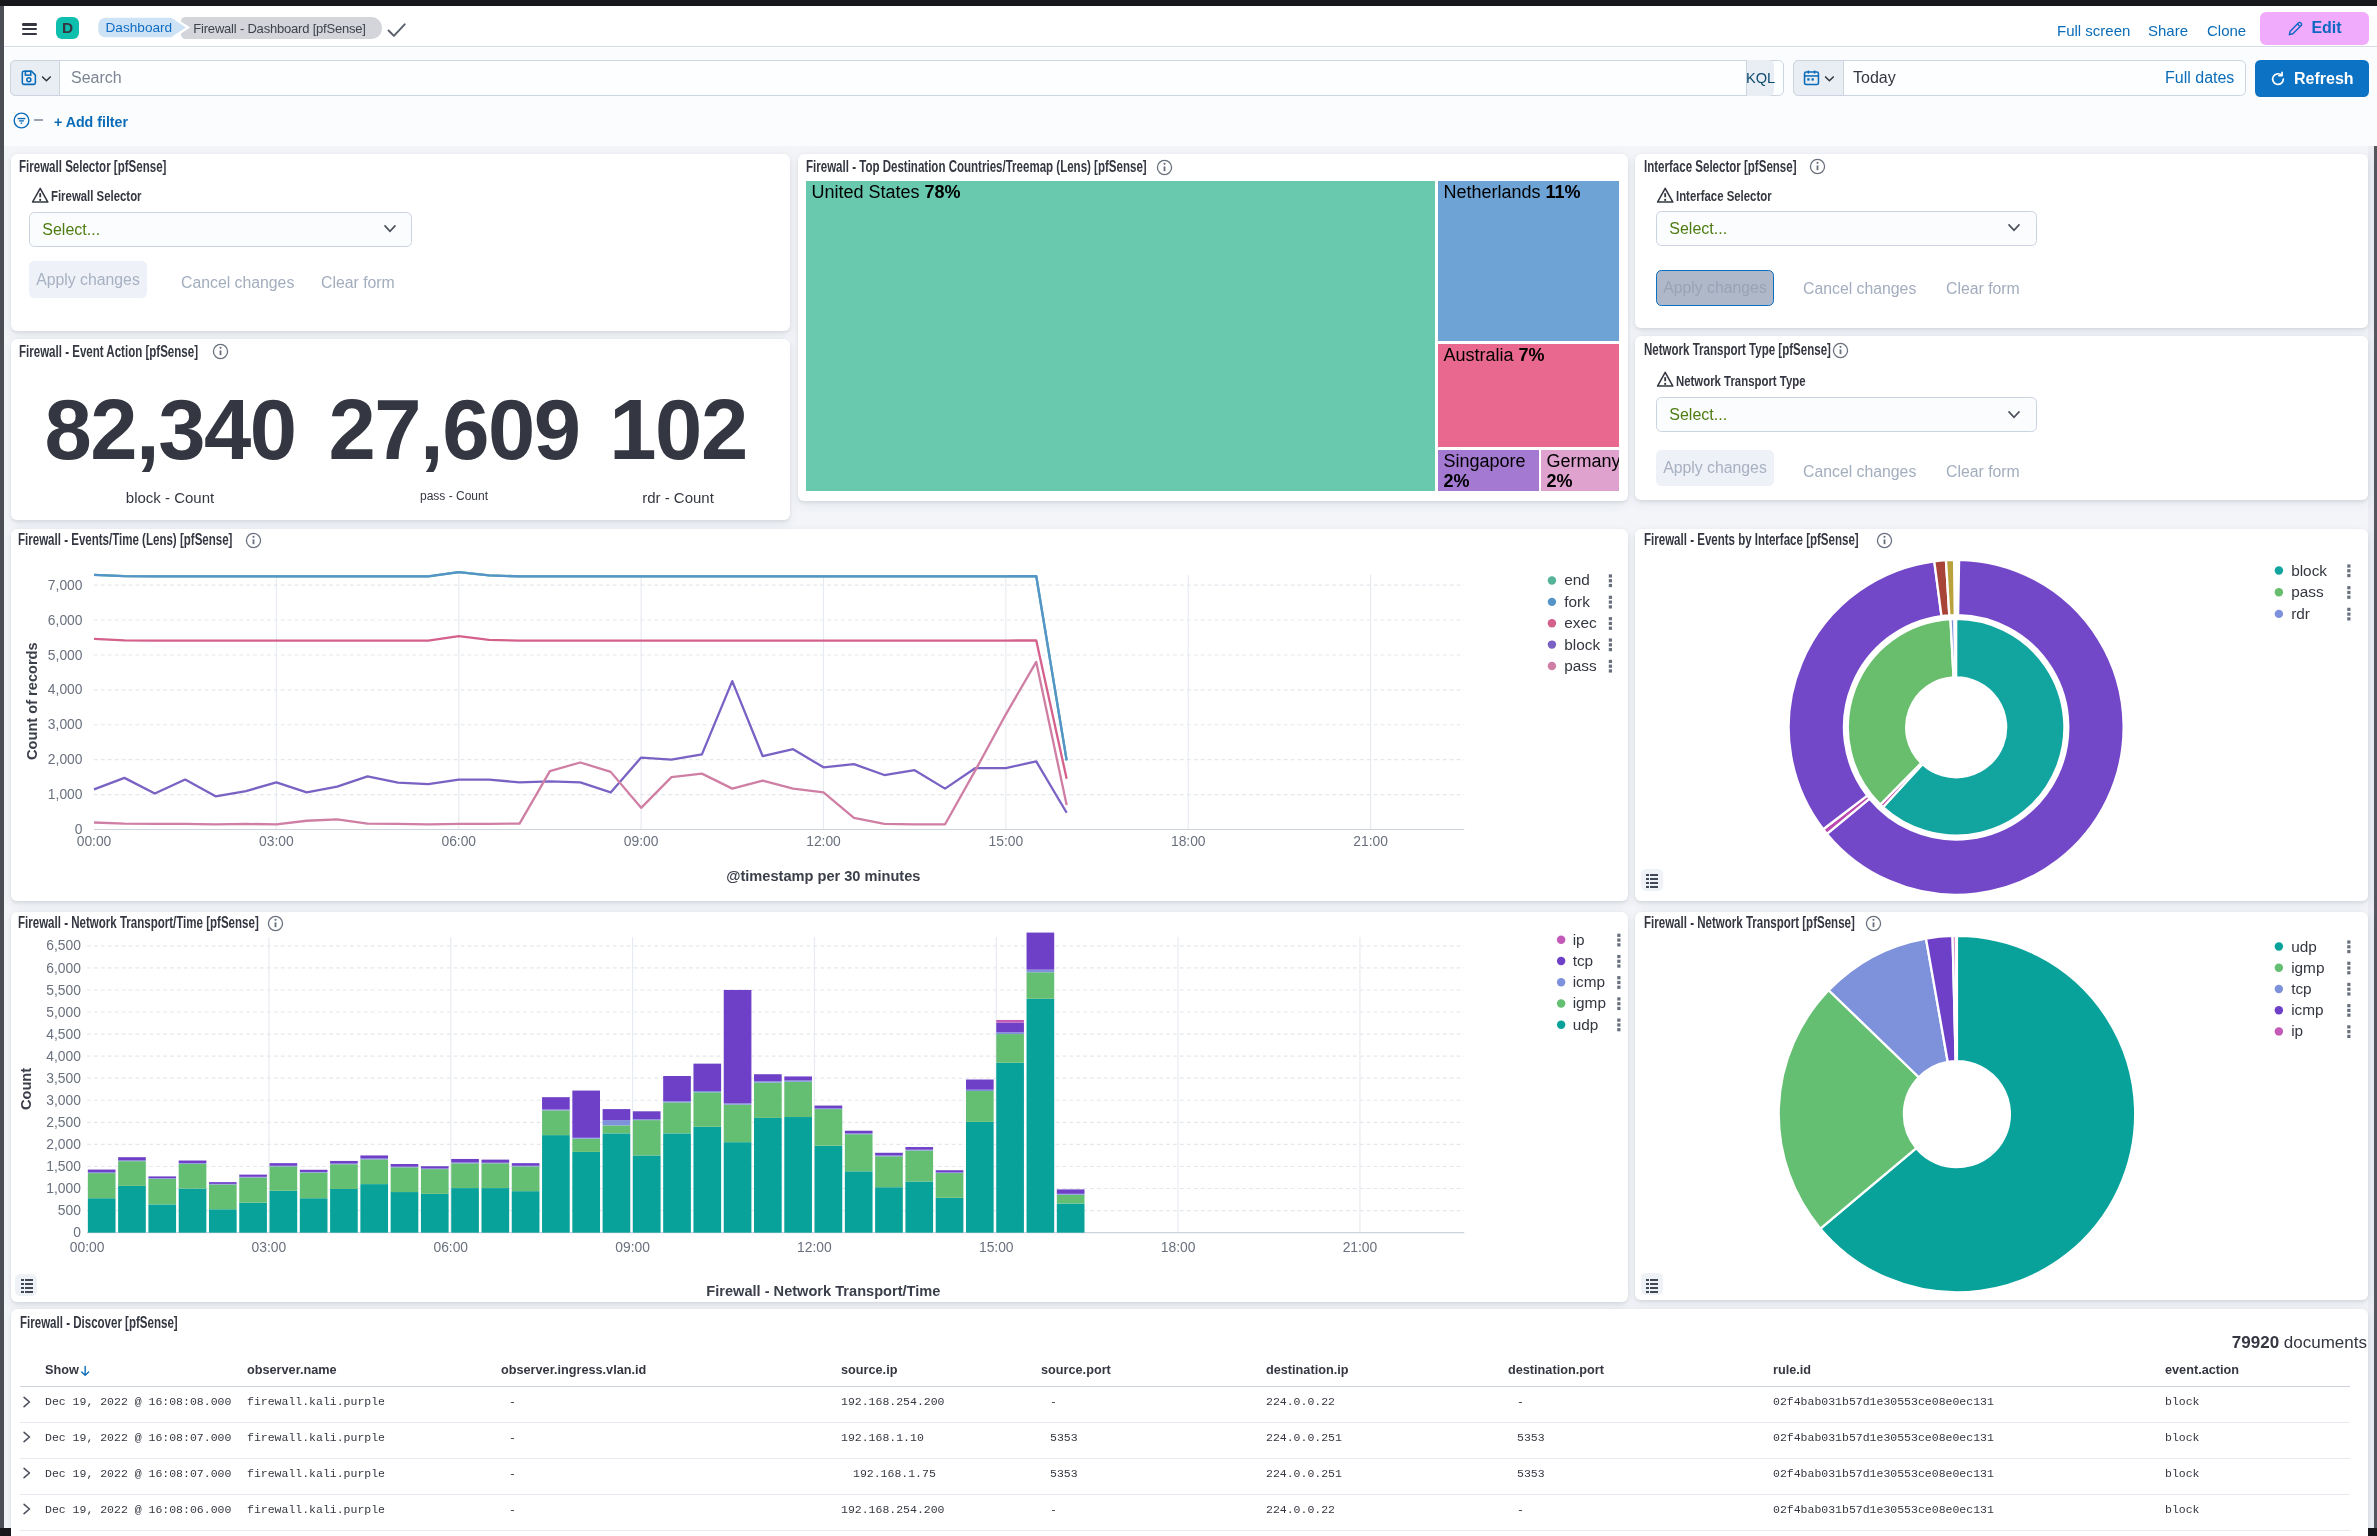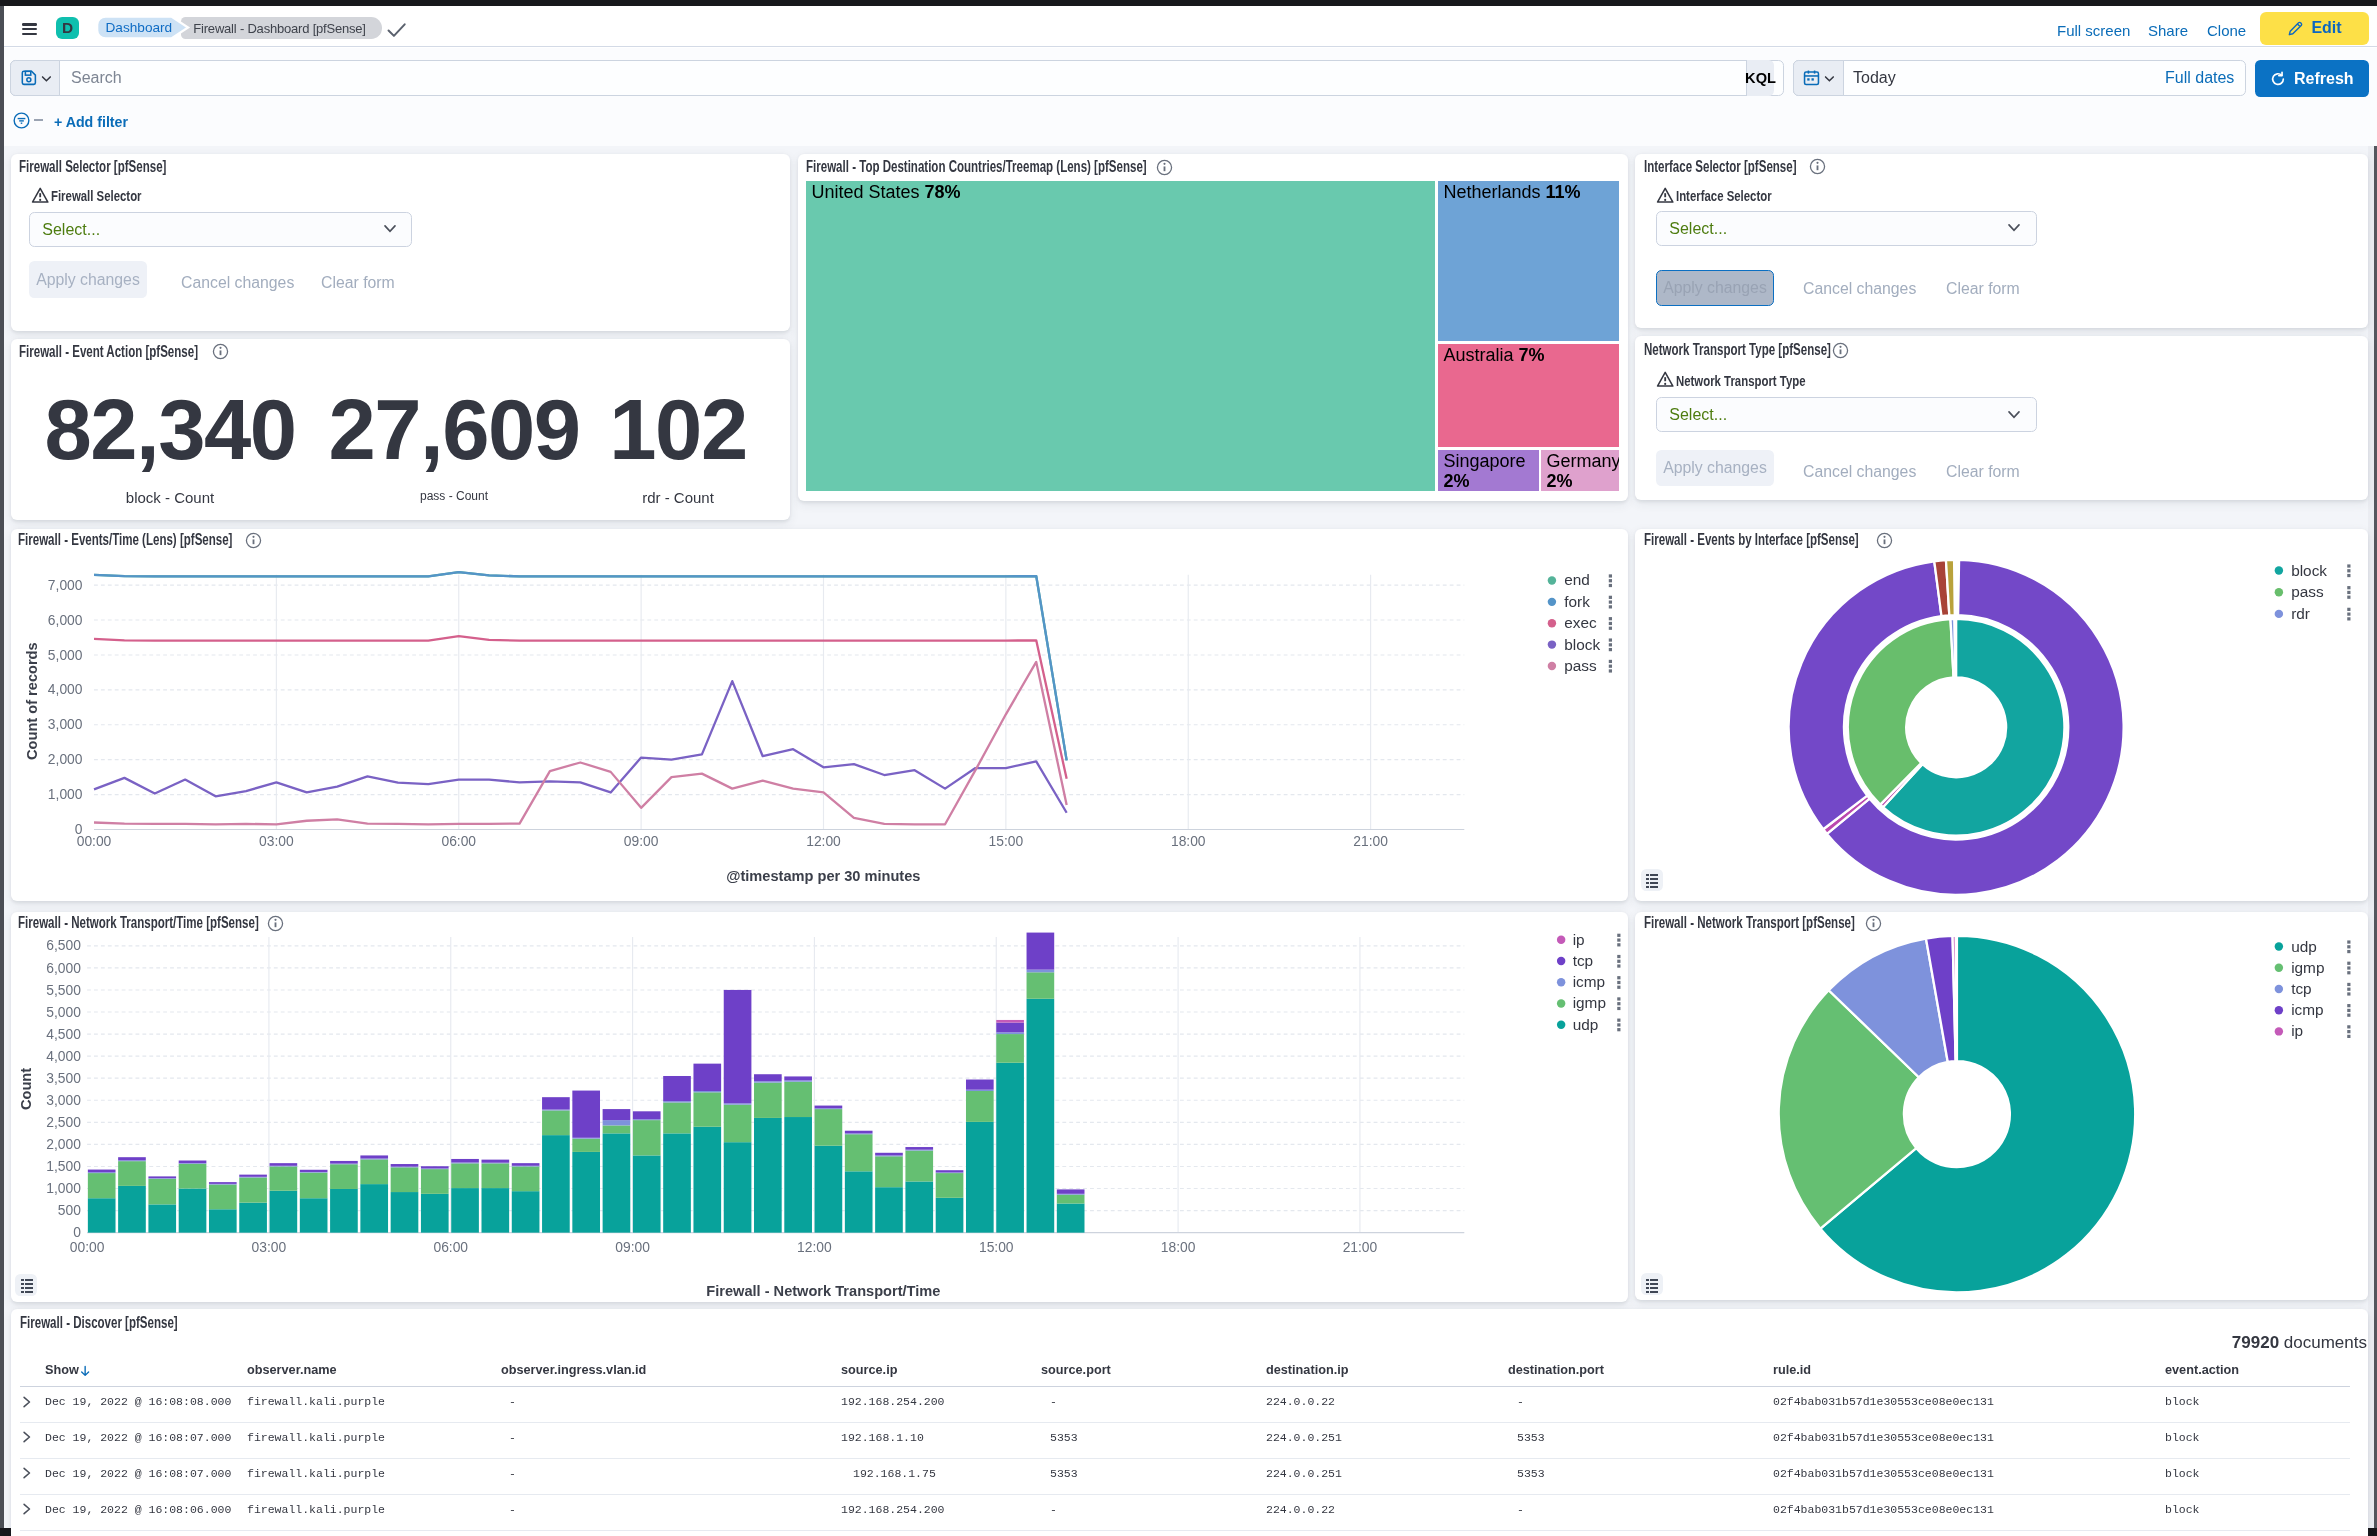--- a/index.html
+++ b/index.html
@@ -36,35 +36,35 @@
 <svg style="left:95px;top:15.4px" width="96" height="25" viewBox="0 0 125 33">
     <path d="M13 2 H100 L122 16.5 L100 31 H13 A11 11 0 0 1 2 20 V13 A11 11 0 0 1 13 2 Z" fill="#cde2f5" stroke="#fff" stroke-width="3"></path>
     <text x="57" y="23" text-anchor="middle" font-size="18" font-weight="500" fill="#0f6cc4">Dashboard</text>
   </svg>
 <svg style="left:387px;top:21.5px" width="20" height="17" viewBox="0 0 26 22">
     <path d="M2 11 L9 18 L23 3" fill="none" stroke="#5a616d" stroke-width="2.6" stroke-linecap="round" stroke-linejoin="round"></path>
   </svg>
 <div class="link" style="left:2057px;top:22px;font-size:15px">Full screen</div>
 <div class="link" style="left:2148px;top:22px;font-size:15px">Share</div>
 <div class="link" style="left:2207px;top:22px;font-size:15px">Clone</div>
-<div class="abs" style="left:2260px;top:11.5px;width:109px;height:33px;background:#fde047;border-radius:6.1px;display:flex;align-items:center;justify-content:center;font-size:16px;font-weight:600;color:#0c67c1"><svg width="17" height="17" viewBox="0 0 22 22" style="position:static;margin-right:7px">
+<div class="abs" style="left:2260px;top:11.5px;width:109px;height:33px;background:#f0abfc;border-radius:6.1px;display:flex;align-items:center;justify-content:center;font-size:16px;font-weight:600;color:#0c67c1"><svg width="17" height="17" viewBox="0 0 22 22" style="position:static;margin-right:7px">
       <path d="M3 19 L4.2 14.5 L15 3.6 A1.8 1.8 0 0 1 17.6 3.6 L18.4 4.4 A1.8 1.8 0 0 1 18.4 7 L7.5 17.8 Z M13.5 5.2 L16.8 8.5" fill="none" stroke="#0c67c1" stroke-width="1.8" stroke-linejoin="round"></path>
     </svg>Edit</div>
 <div class="abs" style="left:10px;top:60px;width:1774px;height:36px;background:#fdfeff;border:0.8px solid #ccd4e0;border-radius:5.4px"></div>
 <div class="abs" style="left:10px;top:60px;width:50px;height:36px;background:#e9edf4;border:0.8px solid #ccd4e0;border-radius:5.4px 0 0 5.4px"></div>
 <svg style="left:20px;top:69px" width="17.7" height="17.7" viewBox="0 0 23 23">
     <path d="M3 5 A2 2 0 0 1 5 3 H15 L20 8 V18 A2 2 0 0 1 18 20 H5 A2 2 0 0 1 3 18 Z" fill="none" stroke="#0a6cb8" stroke-width="2"></path>
     <rect x="7" y="3" width="7" height="5" fill="none" stroke="#0a6cb8" stroke-width="2"></rect>
     <circle cx="11.5" cy="14" r="2.6" fill="none" stroke="#0a6cb8" stroke-width="2"></circle>
   </svg>
 <svg style="left:41px;top:75px" width="10.8" height="7.7" viewBox="0 0 14 10">
     <path d="M2 2.5 L7 7.5 L12 2.5" fill="none" stroke="#343741" stroke-width="2" stroke-linecap="round"></path>
   </svg>
 <div class="abs" style="left:71px;top:69px;font-size:16px;color:#7d8593">Search</div>
-<div class="abs" style="left:1746px;top:60px;width:28px;height:36px;border-left:0.8px solid #ccd4e0;background:#e9edf4;border-radius:0 5.4px 5.4px 0;display:flex;align-items:center;justify-content:center;font-size:14.6px;font-weight:700;color:#000000">KQL</div>
+<div class="abs" style="left:1746px;top:60px;width:28px;height:36px;border-left:0.8px solid #ccd4e0;background:#e9edf4;border-radius:0 5.4px 5.4px 0;display:flex;align-items:center;justify-content:center;font-size:14.6px;font-weight:400;color:#0c4a6e">KQL</div>
 <div class="abs" style="left:1793px;top:60px;width:453px;height:36px;background:#fdfeff;border:0.8px solid #ccd4e0;border-radius:5.4px"></div>
 <div class="abs" style="left:1793px;top:60px;width:51px;height:36px;background:#e9edf4;border:0.8px solid #ccd4e0;border-radius:5.4px 0 0 5.4px"></div>
 <svg style="left:1803px;top:69px" width="17" height="17" viewBox="0 0 22 22">
     <rect x="2" y="4" width="18" height="16" rx="2" fill="none" stroke="#0a6cb8" stroke-width="2"></rect>
     <line x1="2" y1="9" x2="20" y2="9" stroke="#0a6cb8" stroke-width="2"></line>
     <line x1="7" y1="2" x2="7" y2="6" stroke="#0a6cb8" stroke-width="2"></line>
     <line x1="15" y1="2" x2="15" y2="6" stroke="#0a6cb8" stroke-width="2"></line>
     <rect x="5.5" y="12" width="3" height="3" fill="#0a6cb8"></rect>
     <rect x="11" y="12" width="3" height="3" fill="#0a6cb8"></rect>
   </svg>

